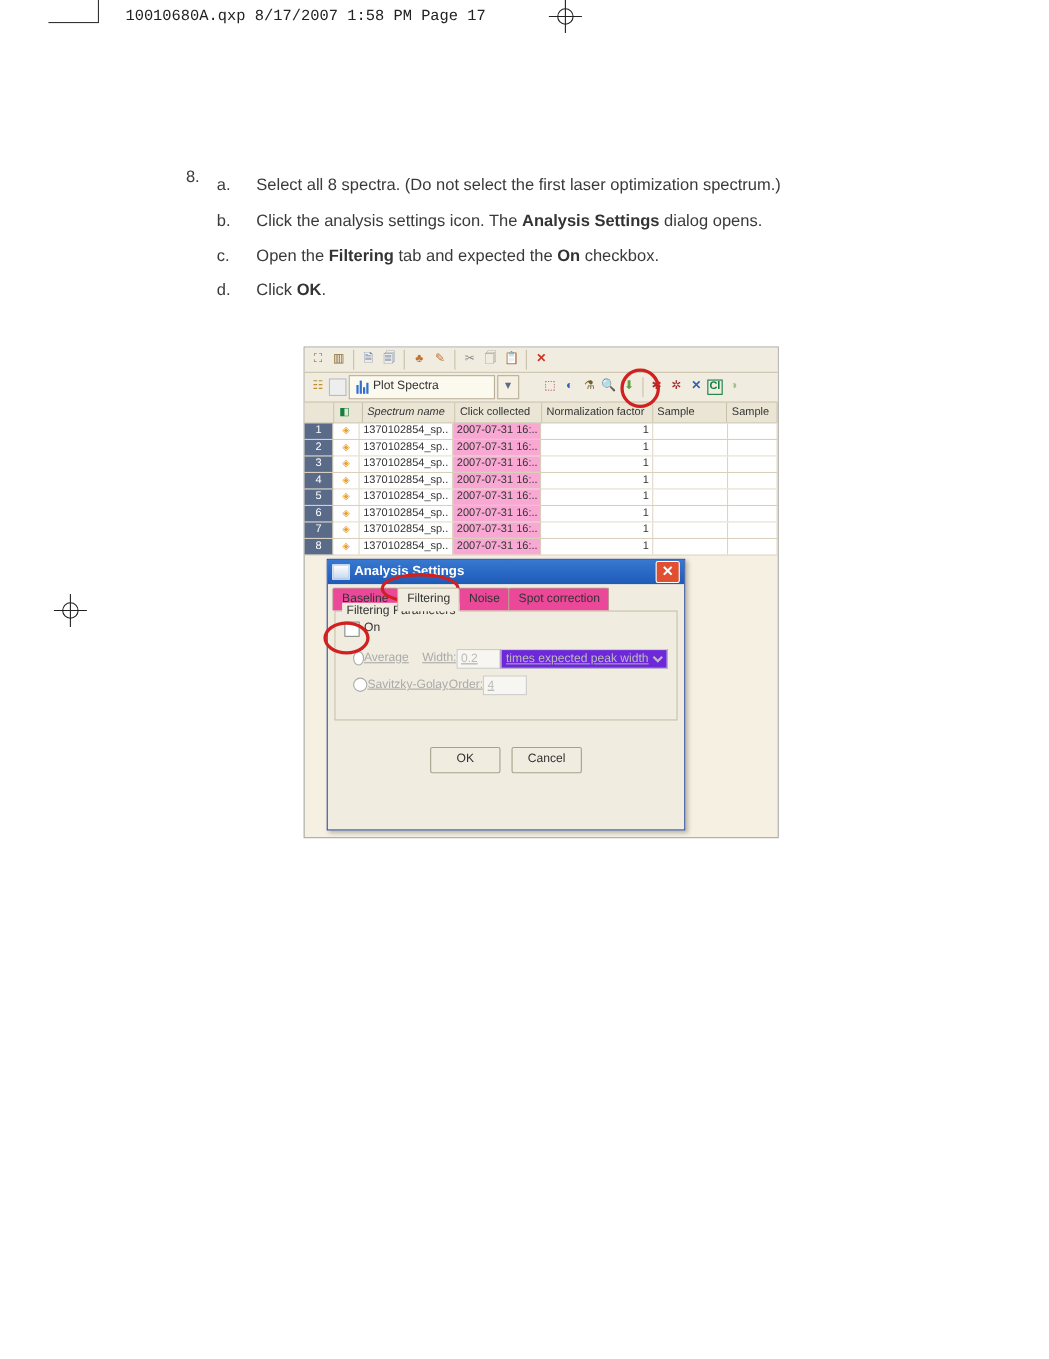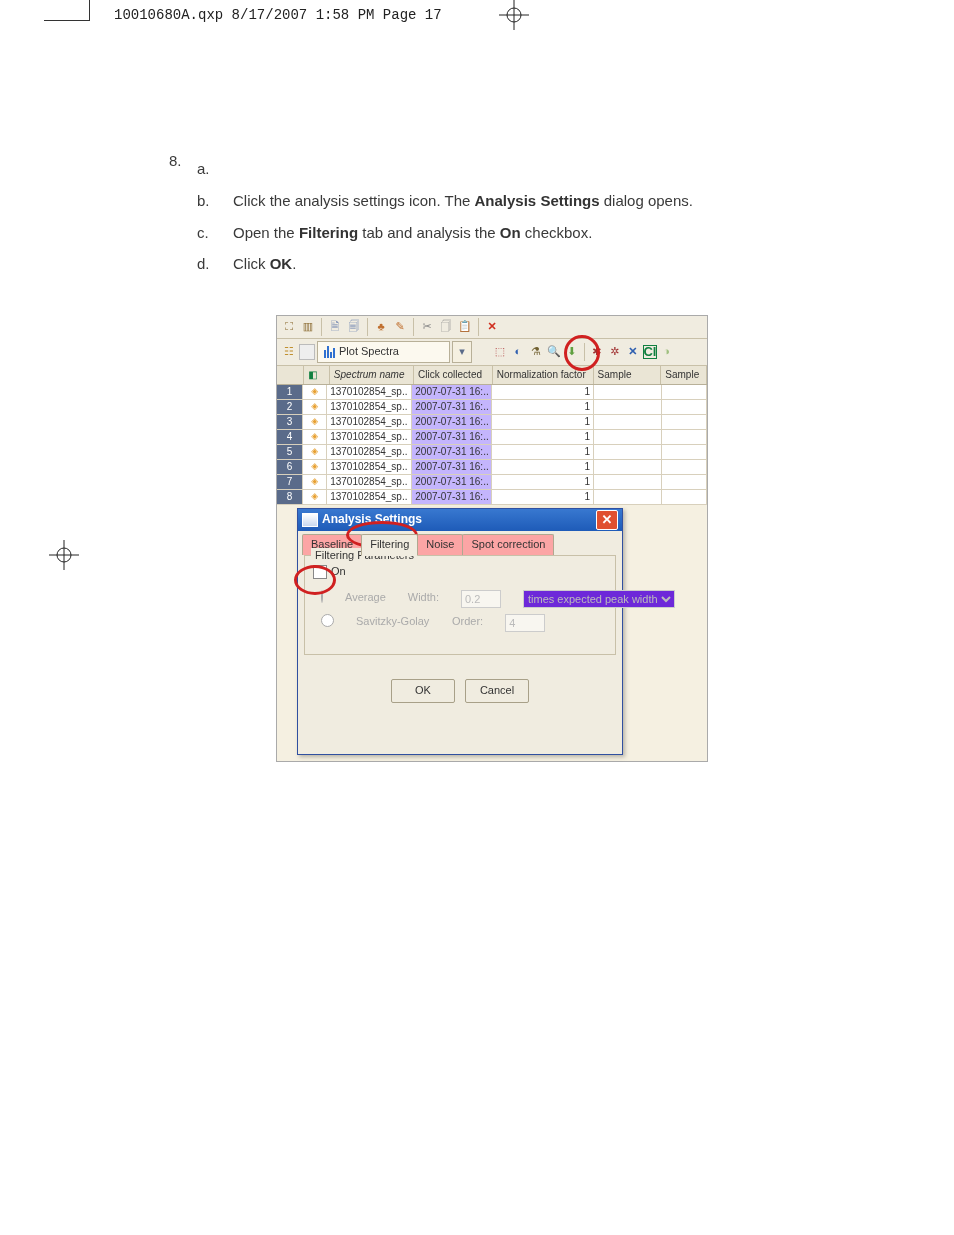--- a/index.html
+++ b/index.html
@@ -37,36 +37,36 @@
 .th3{width:82px;font-style:italic;}
 .th4{width:76px;}
 .th5{width:100px;text-align:left;}
 .th6{width:64px;}
 .th7{width:40px;}
 .table-row{height:14px;display:flex;border-bottom:1px solid #d8d0bc;font-size:10px;}
 .td{border-right:1px solid #d8d0bc;padding:0 3px;display:flex;align-items:center;overflow:hidden;white-space:nowrap;}
 .td-num{width:20px;background:#5a6b8a;color:#fff;justify-content:center;}
 .td-icon{width:18px;background:#fff;color:#e8a030;justify-content:center;font-size:9px;}
 .td-name{width:82px;background:#fff;}
-.td-date{width:76px;background:#c4b5fd;}
+.td-date{width:76px;background:#f9a8d4;}
 .td-norm{width:100px;background:#fff;justify-content:flex-end;}
 .td-samp{width:64px;background:#fff;}
 .td-last{width:40px;background:#fff;}
 .dialog{position:absolute;top:192px;left:20px;width:324px;height:245px;background:#f0ece0;border:1px solid #3050a0;box-shadow:2px 2px 4px rgba(0,0,0,0.25);}
 .dlg-title{height:22px;background:linear-gradient(180deg,#3878d0,#1e5bb8);color:#fff;display:flex;align-items:center;padding:0 4px;font-size:12px;font-weight:bold;}
 .dlg-title .titletext{margin-left:4px;}
 .dlg-close{margin-left:auto;width:20px;height:18px;background:#e05030;border:1px solid #fff;color:#fff;display:flex;align-items:center;justify-content:center;font-size:13px;font-weight:bold;border-radius:2px;}
 .tab-row{height:22px;display:flex;align-items:flex-end;padding:2px 4px 0 4px;gap:0;}
-.tab{padding:2px 8px;font-size:11px;border:1px solid #b0a890;border-bottom:none;background:#fca5a5;border-radius:2px 2px 0 0;margin-right:-1px;position:relative;}
+.tab{padding:2px 8px;font-size:11px;border:1px solid #b0a890;border-bottom:none;background:#ec4899;border-radius:2px 2px 0 0;margin-right:-1px;position:relative;}
 .tab.active{background:#f0ece0;border-bottom:1px solid #f0ece0;z-index:2;top:1px;}
 .fieldset{margin:0 6px;border:1px solid #c8c0a8;border-top:1px solid #c8c0a8;padding:8px 8px 16px 8px;position:relative;}
 .fieldset-label{position:absolute;top:-8px;left:6px;background:#f0ece0;padding:0 4px;font-size:11px;}
 .chk-row{display:flex;align-items:center;gap:4px;margin-bottom:10px;}
 .chk{width:12px;height:12px;border:1px solid #888;background:#fff;}
-.param-row{display:flex;align-items:flex-start;gap:22px;margin:6px 0 6px 8px;color:#aaa;font-size:11px;}
+.param-row{display:flex;align-items:center;gap:0;margin:6px 0 6px 8px;color:#aaa;font-size:11px;text-decoration:underline;}
 .param-row input[type=text]{width:32px;height:16px;border:1px solid #ccc;background:#f8f6f0;color:#bbb;font-size:11px;padding:0 3px;}
 .param-row select{height:18px;border:1px solid #ccc;background:#6d28d9;color:#bbb;font-size:11px;}
 .radio{width:11px;height:11px;border:1px solid #aaa;border-radius:50%;background:#fff;}
 .dlg-btns{display:flex;justify-content:center;gap:10px;margin-top:24px;}
 .dlg-btn{width:62px;height:22px;border:1px solid #a8a088;background:#f0ece0;font-size:11px;display:flex;align-items:center;justify-content:center;border-radius:2px;}
 .red-circle{position:absolute;border:3px solid #d02020;border-radius:50%;pointer-events:none;}
 .pagenum{position:absolute;top:988px;left:0;width:954px;text-align:center;font-size:11px;font-weight:bold;color:#333;}
 .bar-icon{display:inline-flex;align-items:flex-end;gap:1px;height:12px;}
 .bar-icon span{width:2px;background:#3070d0;}
 </style>
@@ -103,28 +103,29 @@
     </svg>
 
 <div class="content">
 <ol class="main">
 <li>
   <span class="num">8.</span>
   <div style="flex:1">
     <ol class="sub">
       <li>
                 <span class="letter">a.</span>
+                <span>Select all 8 spectra. (Do not select the first laser optimization spectrum.)</span>
               </li>
       <li>
                 <span class="letter">b.</span>
                 <span><span>Click the analysis settings icon. The </span><b>Analysis Settings</b><span> dialog opens.</span></span>
               </li>
       <li>
                 <span class="letter">c.</span>
-                <span><span>Open the </span><b>Filtering</b><span> tab and analysis the </span><b>On</b><span> checkbox.</span></span>
+                <span><span>Open the </span><b>Filtering</b><span> tab and expected the </span><b>On</b><span> checkbox.</span></span>
               </li>
       <li>
                 <span class="letter">d.</span>
                 <span><span>Click </span><b>OK</b><span>.</span></span>
               </li>
     </ol>
   </div>
 </li>
 </ol>
 </div>
@@ -162,21 +163,21 @@
     <span style="width:16px"></span>
     <span class="tb-icon" style="color:#b04040">⬚</span>
     <span class="tb-icon" style="color:#3060b0;font-weight:bold">◐</span>
     <span class="tb-icon" style="color:#706030">⚗</span>
     <span class="tb-icon" style="color:#3060b0;position:relative;z-index:3">🔍</span>
     <span class="tb-icon" style="color:#60a040">⬇</span>
     <span class="tb-sep"></span>
     <span class="tb-icon" style="color:#a03030">✱</span>
     <span class="tb-icon" style="color:#a03030">✲</span>
     <span class="tb-icon" style="color:#3060b0;font-weight:bold">✕</span>
-    <span class="tb-icon" style="color:#108040;font-size:13px;border:1px solid #108040;width:12px;height:12px;font-weight:bold">Cl</span>
+    <span class="tb-icon" style="color:#108040;font-size:10px;border:1px solid #108040;width:12px;height:12px;font-weight:bold">Cl</span>
     <span class="tb-icon" style="color:#a0c080">◑</span>
     <div class="red-circle" style="top:-4px;left:287px;width:30px;height:30px"></div>
   </div>
   <div class="table-head">
     <div class="th th1"></div>
     <div class="th th2" style="color:#108040">◧</div>
     <div class="th th3">Spectrum name</div>
     <div class="th th4">Click collected</div>
     <div class="th th5">Normalization factor</div>
     <div class="th th6">Sample name</div>

